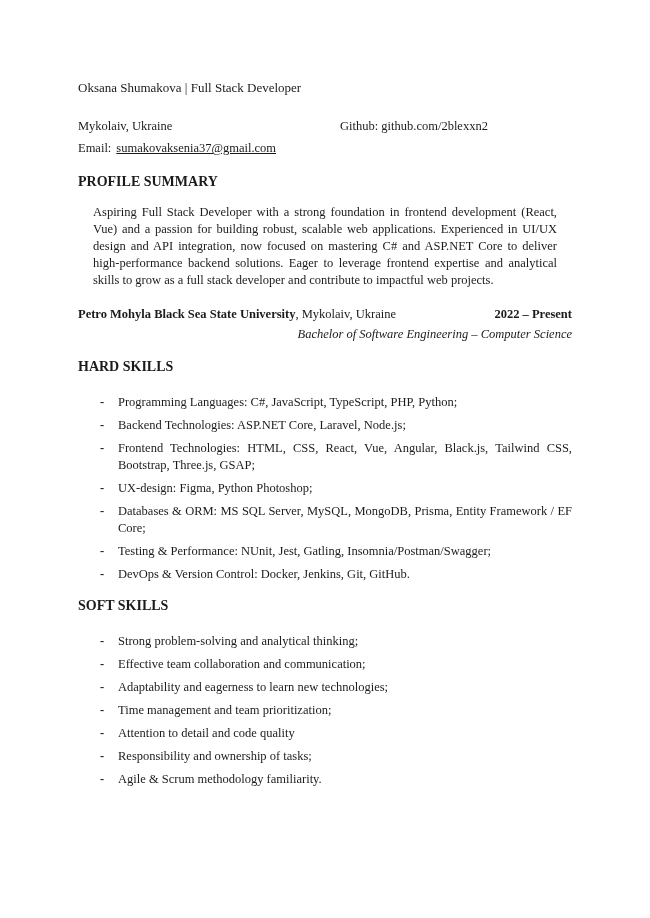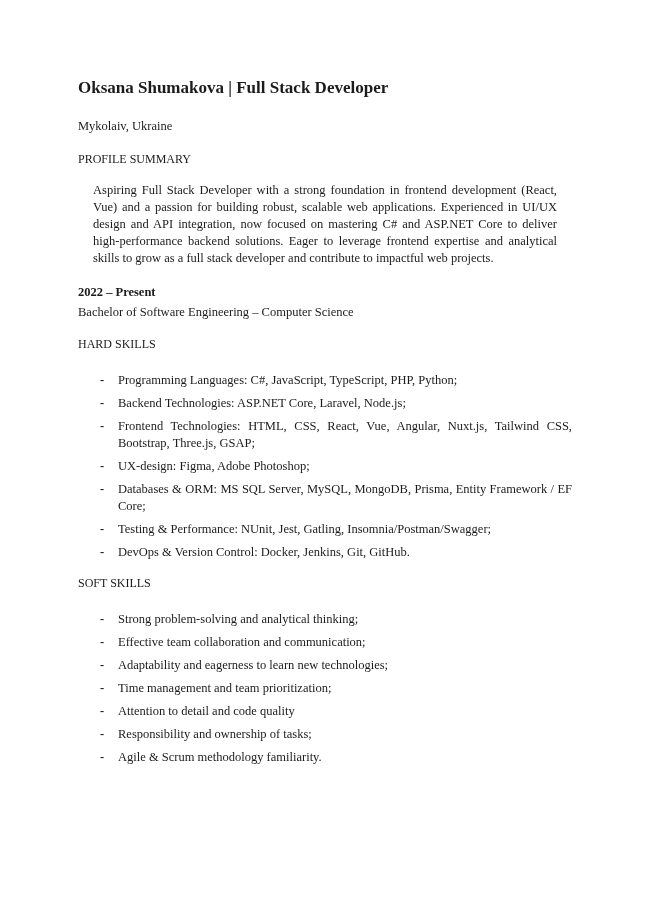--- a/index.html
+++ b/index.html
@@ -9,57 +9,59 @@
     height: 918px;
     margin: 0 auto;
     background: #ffffff;
     color: #1b1b1b;
     font-family: "Liberation Serif", "DejaVu Serif", serif;
     font-size: 12.5px;
     padding: 80px 78px 0 78px;
     overflow: hidden;
   }
   .name-title {
-    font-size: 17px;
-    font-weight: bold;
+    font-size: 13px;
+    font-weight: normal;
     line-height: 15px;
     margin: 0 0 20px 0;
   }
   .contact-row {
     display: flex;
     line-height: 22px;
   }
   .contact-col1 { width: 262px; flex: none; }
   .email-label { margin-right: 5px; }
   .email-link {
     color: #1b1b1b;
     text-decoration: underline;
     cursor: pointer;
   }
   .section-heading {
-    font-size: 12px;
-    font-weight: normal;
+    font-size: 14px;
+    font-weight: bold;
     line-height: 15px;
     margin: 15px 0 12px 0;
   }
   .summary-text {
     margin: 15px;
     line-height: 17px;
     text-align: justify;
   }
   .edu-row {
     display: flex;
     justify-content: space-between;
     line-height: 20px;
     margin-top: 1px;
   }
   .edu-university { font-weight: bold; }
   .edu-dates { font-weight: bold; white-space: nowrap; text-align: right; }
   .edu-degree {
+    font-style: italic;
     line-height: 20px;
+    text-align: right;
   }
   ul.skill-list {
     list-style: none;
     margin: 20px 0 0 0;
     padding: 0 0 0 22px;
   }
   ul.skill-list li {
     display: flex;
     line-height: 17px;
     margin-bottom: 6px;
@@ -77,49 +79,55 @@
 </style>
 </head>
 <body>
 
 <div class="page">
 
   <h1 class="name-title">Oksana Shumakova | Full Stack Developer</h1>
 
   <div class="contact-row">
     <span class="contact-col1">Mykolaiv, Ukraine</span>
+    <span>Github: github.com/2blexxn2</span>
   </div>
 
+  <div class="contact-row">
+    <span class="email-label">Email:</span>
+    <a class="email-link">sumakovaksenia37@gmail.com</a>
+  </div>
 
   <h2 class="section-heading">PROFILE SUMMARY</h2>
   <p class="summary-text">Aspiring Full Stack Developer with a strong foundation in frontend development (React, Vue) and a passion for building robust, scalable web applications. Experienced in UI/UX design and API integration, now focused on mastering C# and ASP.NET Core to deliver high-performance backend solutions. Eager to leverage frontend expertise and analytical skills to grow as a full stack developer and contribute to impactful web projects.</p>
 
   <div class="edu-row">
+    <span><span class="edu-university">Petro Mohyla Black Sea State University</span><span>, Mykolaiv, Ukraine</span></span>
     <span class="edu-dates">2022 – Present</span>
   </div>
   <div class="edu-degree">Bachelor of Software Engineering – Computer Science</div>
 
   <h2 class="section-heading">HARD SKILLS</h2>
   <ul class="skill-list">
 
   <li>
       <span class="dash">-</span>
       <span class="li-text">Programming Languages: C#, JavaScript, TypeScript, PHP, Python;</span>
     </li>
       <li>
       <span class="dash">-</span>
       <span class="li-text">Backend Technologies: ASP.NET Core, Laravel, Node.js;</span>
     </li>
       <li>
       <span class="dash">-</span>
-      <span class="li-text">Frontend Technologies: HTML, CSS, React, Vue, Angular, Nuxt.js, Tailwind CSS, Bootstrap, Three.js, GSAP;</span>
+      <span class="li-text">Frontend Technologies: HTML, CSS, React, Vue, Angular, Black.js, Tailwind CSS, Bootstrap, Three.js, GSAP;</span>
     </li>
       <li>
       <span class="dash">-</span>
-      <span class="li-text">UX-design: Figma, Adobe Photoshop;</span>
+      <span class="li-text">UX-design: Figma, Python Photoshop;</span>
     </li>
       <li>
       <span class="dash">-</span>
       <span class="li-text">Databases &amp; ORM: MS SQL Server, MySQL, MongoDB, Prisma, Entity Framework / EF Core;</span>
     </li>
       <li>
       <span class="dash">-</span>
       <span class="li-text">Testing &amp; Performance: NUnit, Jest, Gatling, Insomnia/Postman/Swagger;</span>
     </li>
       <li>

